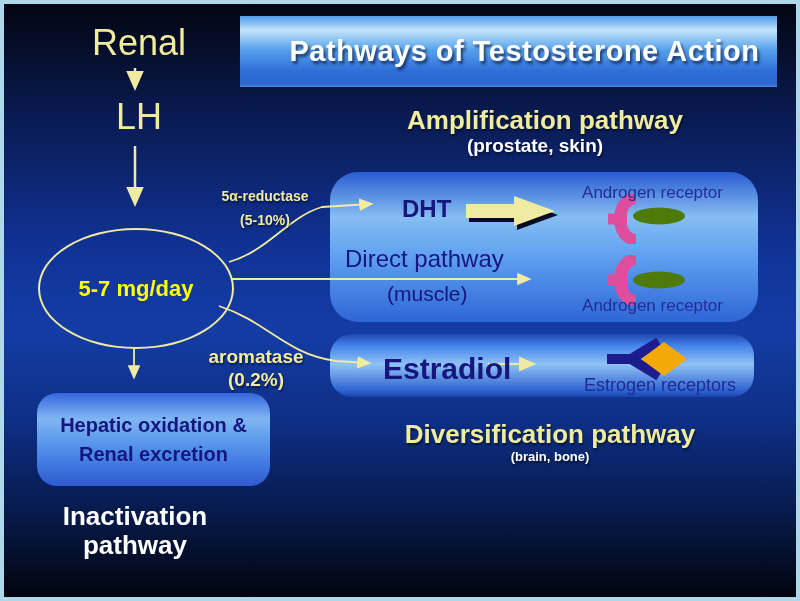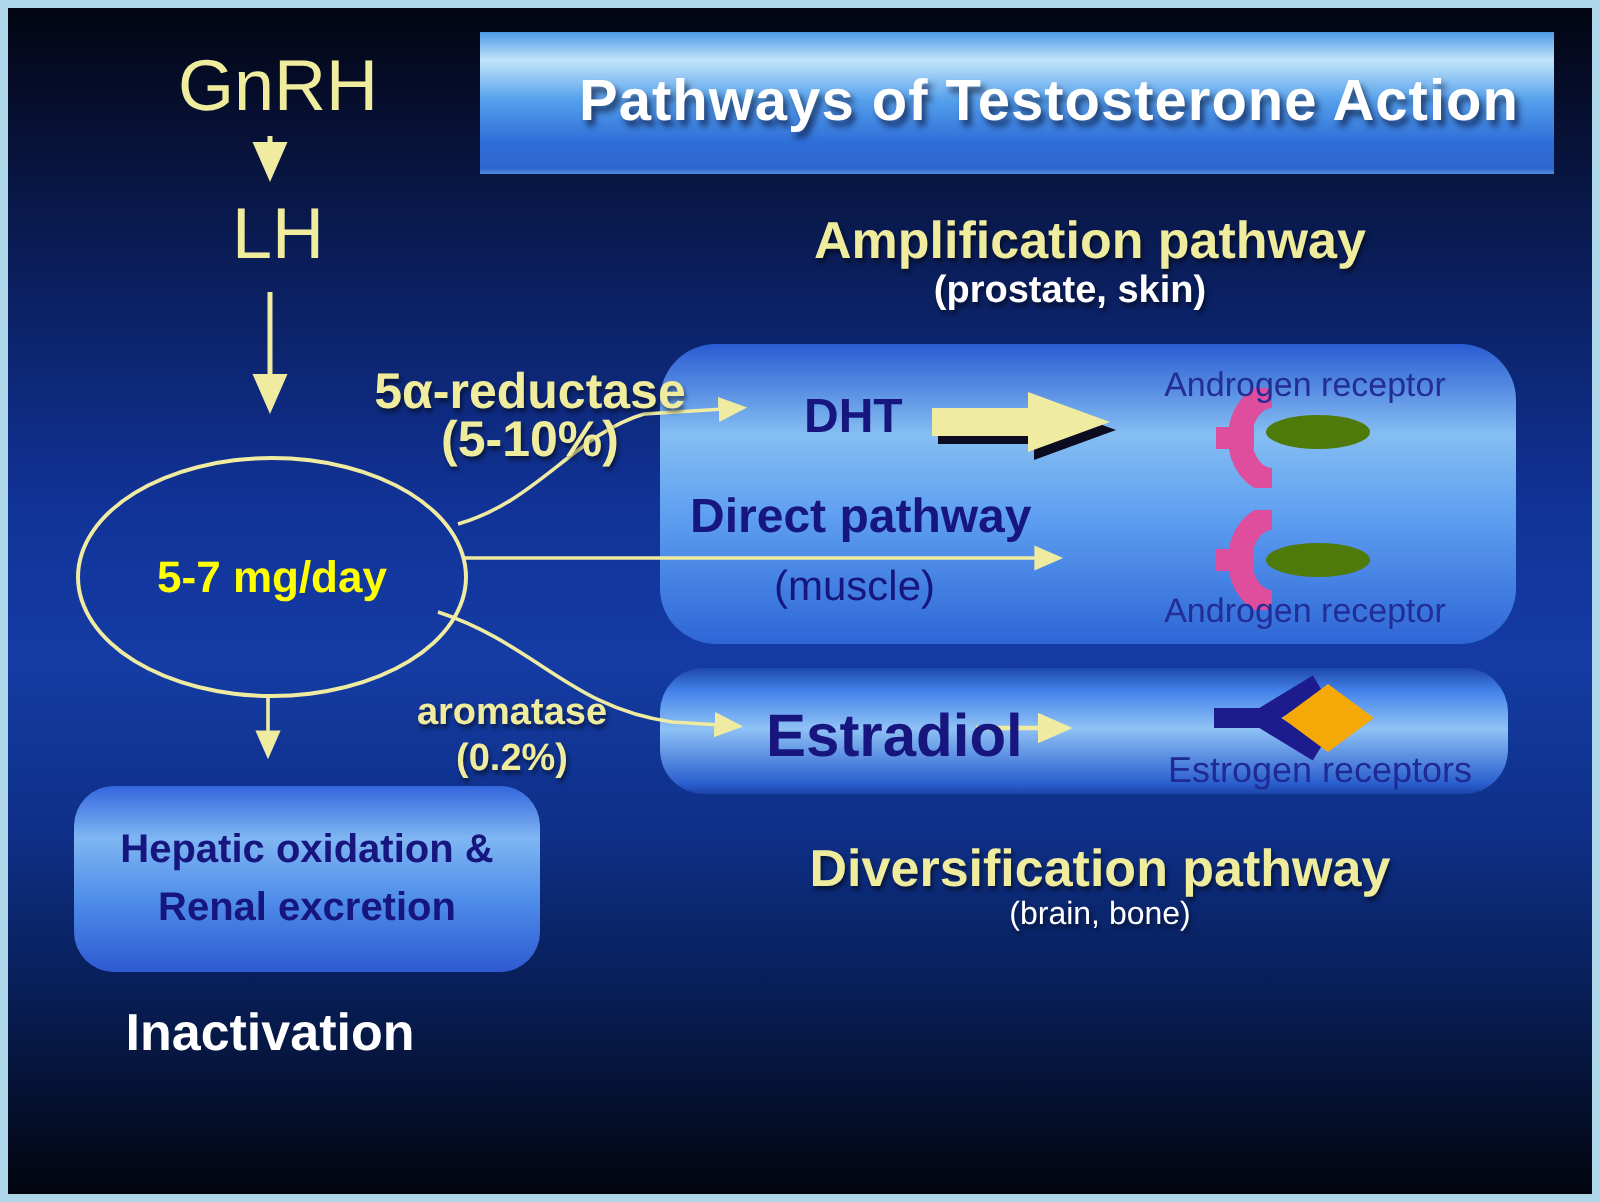--- a/index.html
+++ b/index.html
@@ -37,45 +37,45 @@
   #lh{left:50px;top:92px;width:170px;font-size:36px;z-index:10;}
   #testosterone-ellipse{
     left:34px;top:224px;width:192px;height:117px;z-index:10;
     border:2px solid var(--arrow-yellow,#EFEBA0);border-radius:50%;
     display:flex;flex-direction:column;align-items:center;justify-content:center;
   }
   #testosterone-ellipse div{
     color:var(--bright-yellow,#FF0);font-size:22px;font-weight:bold;line-height:28px;
   }
   
-  #reductase{left:181px;top:180px;width:160px;font-size:25px;font-weight:bold;line-height:24px;z-index:10;}
+  #reductase{left:181px;top:180px;width:160px;font-size:14px;font-weight:bold;line-height:24px;z-index:10;}
   #aromatase{left:172px;top:341px;width:160px;font-size:19px;font-weight:bold;line-height:23px;z-index:10;}
   
   #amp-head{left:336px;top:101px;width:410px;font-size:26px;font-weight:bold;z-index:10;}
   #amp-sub{left:336px;top:131px;width:390px;font-size:19px;font-weight:bold;z-index:10;}
   #div-head{left:341px;top:415px;width:410px;font-size:26px;font-weight:bold;z-index:10;}
-  #div-sub{left:341px;top:445px;width:410px;font-size:16px;font-weight:normal;z-index:10;}
+  #div-sub{left:341px;top:445px;width:410px;font-size:13px;font-weight:bold;z-index:10;}
   
   #amp-box{
     left:326px;top:168px;width:428px;height:150px;border-radius:28px;z-index:2;
     background:linear-gradient(180deg,#2A5CD2 0%,#85BEF2 30%,#5D9EF0 58%,#2E66D6 100%);
   }
   #est-box{
     left:326px;top:330px;width:424px;height:63px;border-radius:22px;z-index:2;
     background:linear-gradient(180deg,#1E48AC 0%,#4382EA 18%,#8FC2F5 48%,#2A5ECE 92%,#1C44A8 100%);
   }
   #hep-box{
     left:33px;top:389px;width:233px;height:93px;border-radius:20px;z-index:2;
     background:linear-gradient(180deg,#3566DE 0%,#7FB6F2 28%,#4E8CEA 62%,#2E5AD0 100%);
     display:flex;align-items:center;justify-content:center;
   }
   #hep-box .txt{font-size:20px;font-weight:bold;line-height:29px;}
   
   #dht{left:398px;top:191px;width:60px;font-size:24px;font-weight:bold;z-index:10;}
-  #direct{left:341px;top:241px;width:175px;font-size:24px;font-weight:bold;z-index:10;}
+  #direct{left:341px;top:241px;width:175px;font-size:24px;font-weight:normal;z-index:10;}
   #muscle{left:383px;top:278px;width:95px;font-size:21px;z-index:10;}
   #ar-label-top{left:556px;top:179px;width:185px;font-size:17px;z-index:10;color:#232D96;}
   #ar-label-bot{left:556px;top:292px;width:185px;font-size:17px;z-index:10;color:#232D96;}
   
   #estradiol{left:379px;top:348px;width:110px;font-size:30px;font-weight:bold;z-index:10;}
   #er-label{left:561px;top:371px;width:190px;font-size:18px;z-index:10;color:#1F2A94;}
   
   #inactivation{left:26px;top:498px;width:210px;font-size:26px;font-weight:bold;line-height:29px;z-index:10;}
   
   .icon{z-index:7;}
@@ -88,21 +88,21 @@
 </head>
 <body>
 
 <div id="frame">
   <div id="slide">
 
     <div id="title-bar" class="abs">
       <span class="t">Pathways of Testosterone Action</span>
     </div>
 
-    <div id="gnrh" class="abs ctr paleyellow">GnRH</div>
+    <div id="gnrh" class="abs ctr paleyellow">Renal</div>
     <div id="lh" class="abs ctr paleyellow">LH</div>
 
     <div id="testosterone-ellipse" class="abs">
       <div>5-7 mg/day</div>
     </div>
 
     <div id="reductase" class="abs ctr paleyellow hshadow">
       <div>5α-reductase</div>
       <div>(5-10%)</div>
     </div>
@@ -147,20 +147,21 @@
     <div id="div-sub" class="abs ctr white hshadow">(brain, bone)</div>
 
     <div id="hep-box" class="abs">
       <div class="txt ctr navy">
         <div>Hepatic oxidation &amp;</div>
         <div>Renal excretion</div>
       </div>
     </div>
     <div id="inactivation" class="abs ctr white">
       <div>Inactivation</div>
+      <div>pathway</div>
     </div>
 
     <svg id="connectors" class="abs" viewBox="0 0 792 593">
       <defs>
         <marker id="ah" markerWidth="9" markerHeight="8" refX="6" refY="3.5" orient="auto">
           <path d="M0,0 L8,3.5 L0,7 Z" style="fill:var(--arrow-yellow,#EFEBA0)"></path>
         </marker>
       </defs>
 
       <path d="M131,64 V82" style="stroke:var(--arrow-yellow,#EFEBA0)" stroke-width="2.5" fill="none" marker-end="url(#ah)"></path>

